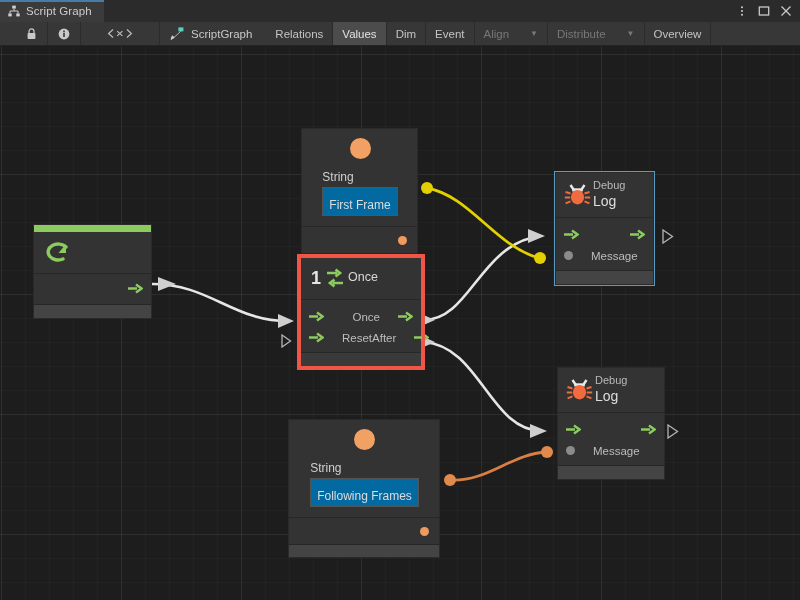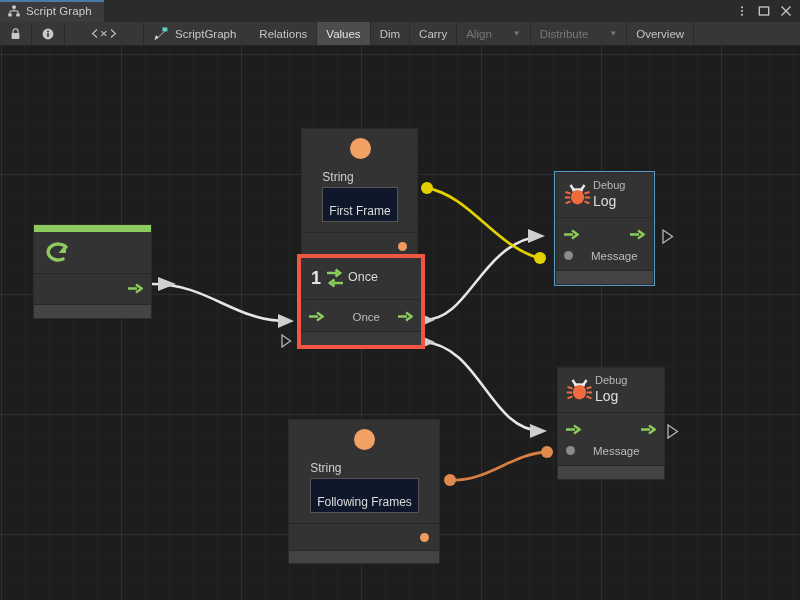--- a/index.html
+++ b/index.html
@@ -42,20 +42,21 @@
   }
   .win-btn { width: 12px; height: 12px; display: block; cursor: default; }
 
   
   .toolbar {
     position: absolute; left: 0; top: 22px; width: 800px; height: 24px;
     background: #373737;
     display: flex; align-items: flex-end;
     border-bottom: 1px solid #242424;
     font-size: 11.5px;
+    padding-left: 16px;
   }
   .tb-btn {
     display: flex; align-items: center; justify-content: center;
     padding: 0 9px; color: #c4c4c4; height: 23px; white-space: nowrap;
     border-right: 1px solid #2b2b2b;
   }
   .tb-btn.iconbtn { padding: 0 10px; }
   .tb-btn.wide { padding: 0 26px; }
   .tb-btn.active { background: #4c4c4c; color: #e2e2e2; }
   .tb-btn.disabled { color: #787878; gap: 16px; }
@@ -126,22 +127,22 @@
   .pside.right { justify-content: flex-end; }
 
   .arrow-g { width: 15px; height: 11px; display: block; }
   .dot-grey { width: 9px; height: 9px; border-radius: 50%; background: #8b8b8b; display:block; }
   .dot-orange { width: 9px; height: 9px; border-radius: 50%; background: #ef9a5e; display:block; }
 
   .str-head { display: flex; align-items: center; gap: 11px; padding: 9px 10px 10px 11px; flex-direction: column; }
   .str-circle { width: 21px; height: 21px; border-radius: 50%; background: #f2a165; flex: none; }
   .str-label { font-size: 12px; color: #d0d0d0; margin-bottom: 3px; }
   .str-field {
-    background: #0f172a; border: 1px solid #545454; color: #dcdcdc;
-    font-size: 12px; padding: 16px 6px 3px 6px; min-width: 70px; display:inline-block;
+    background: #0369a1; border: 1px solid #545454; color: #dcdcdc;
+    font-size: 12px; padding: 10px 6px 3px 6px; min-width: 70px; display:inline-block;
   }
   .str-outrow { height: 27px; position: relative; border-top: 1px solid #272727; }
   .str-outrow .dot-orange { position: absolute; right: 10px; top: 9px; }
   .str-foot { height: 13px; background: #444444; border-top: 1px solid #272727; }
 
   .ext-tri { position: absolute; }
 </style>
 </head>
 <body>
 
@@ -199,21 +200,21 @@
         <rect x="8.4" y="0.4" width="5" height="4" fill="#5ccfbe"></rect>
         <path d="M10.6 4.4 L3 11.4 M1 12.6 L4.1 10.4 L2.2 8.8 Z" fill="#d8d8d8" stroke="#d8d8d8" stroke-width=".8"></path>
       </svg>
       <span>ScriptGraph</span>
     </div>
 
 
     <div class="tb-btn">Relations</div>
     <div class="tb-btn active">Values</div>
     <div class="tb-btn">Dim</div>
-    <div class="tb-btn">Carry</div>
+    <div class="tb-btn">Event</div>
     <div class="tb-btn disabled">
       <span>Align</span>
       <span class="caret">▼</span>
     </div>
     <div class="tb-btn disabled">
       <span>Distribute</span>
       <span class="caret">▼</span>
     </div>
     <div class="tb-btn">Overview</div>
 
@@ -294,20 +295,34 @@
       </div>
       <div class="node-body">
         <div class="port-row">
           <span class="pside">
             <svg class="arrow-g" viewBox="0 0 15 11">
               <path d="M0 5.5 H9 M8 1.5 L13.5 5.5 L8 9.5" stroke="#8ccb5e" stroke-width="2.4" fill="none"></path>
             </svg>
           </span>
           <span class="pside right">
             <span>Once</span>
+            <svg class="arrow-g" viewBox="0 0 15 11">
+              <path d="M0 5.5 H9 M8 1.5 L13.5 5.5 L8 9.5" stroke="#8ccb5e" stroke-width="2.4" fill="none"></path>
+            </svg>
+          </span>
+        </div>
+        <div class="port-row">
+          <span class="pside">
+            <svg class="arrow-g" viewBox="0 0 15 11">
+              <path d="M0 5.5 H9 M8 1.5 L13.5 5.5 L8 9.5" stroke="#8ccb5e" stroke-width="2.4" fill="none"></path>
+            </svg>
+            <span>Reset</span>
+          </span>
+          <span class="pside right">
+            <span>After</span>
             <svg class="arrow-g" viewBox="0 0 15 11">
               <path d="M0 5.5 H9 M8 1.5 L13.5 5.5 L8 9.5" stroke="#8ccb5e" stroke-width="2.4" fill="none"></path>
             </svg>
           </span>
         </div>
       </div>
       <div class="node-foot" style="background:#3a3a3a;"></div>
     </div>
 
     <svg class="ext-tri" style="left:281px; top:288px;" width="11" height="14" viewBox="0 0 11 14">

